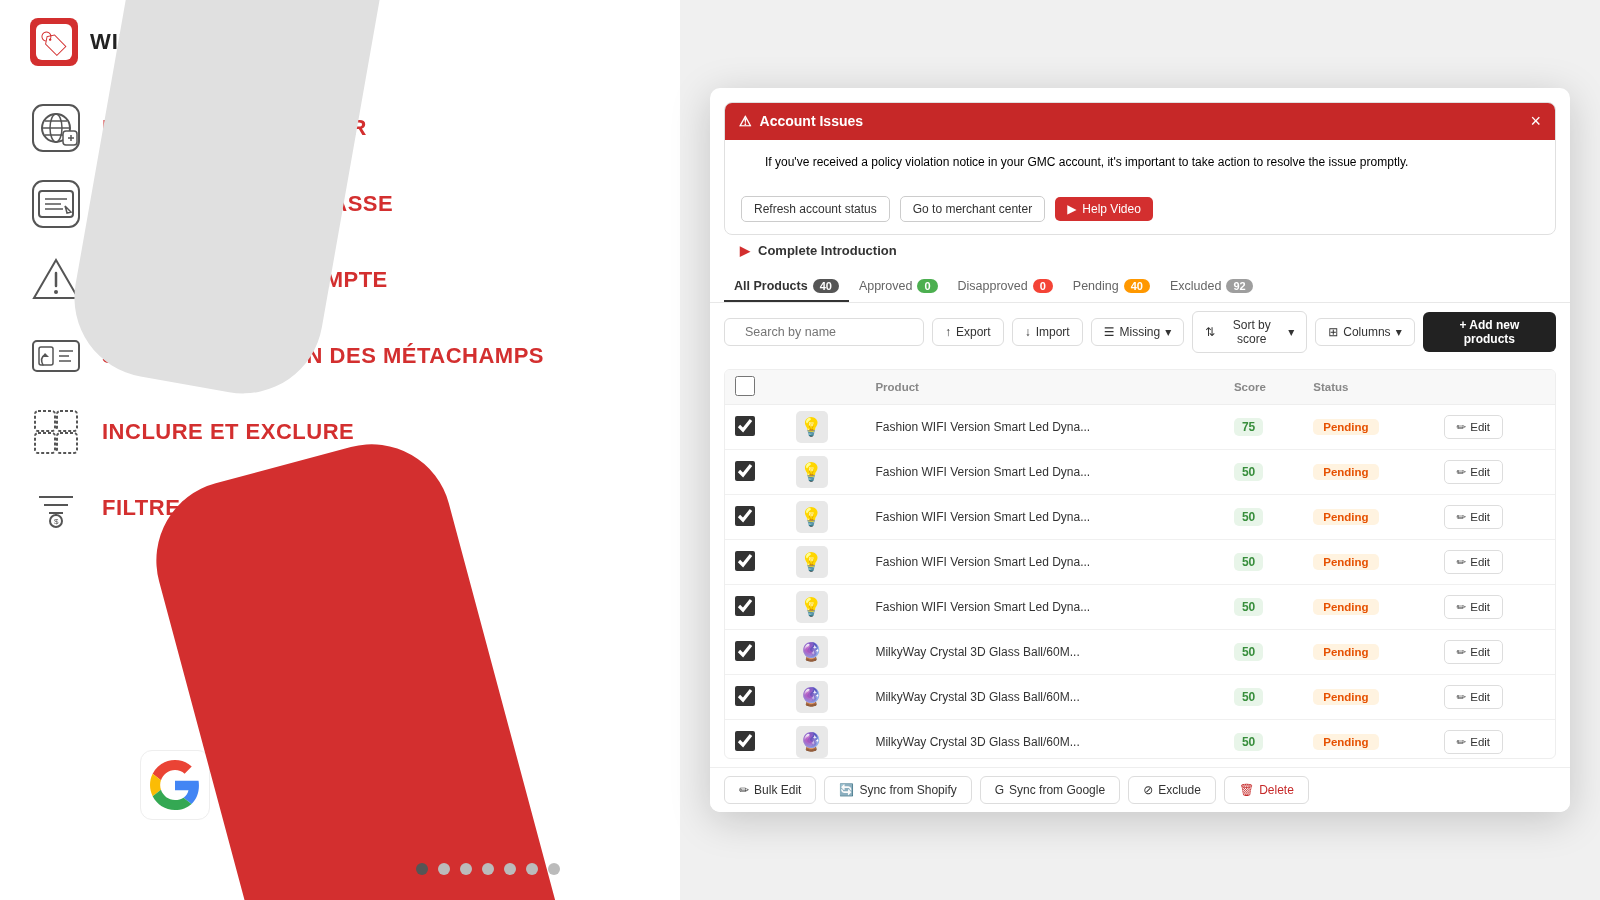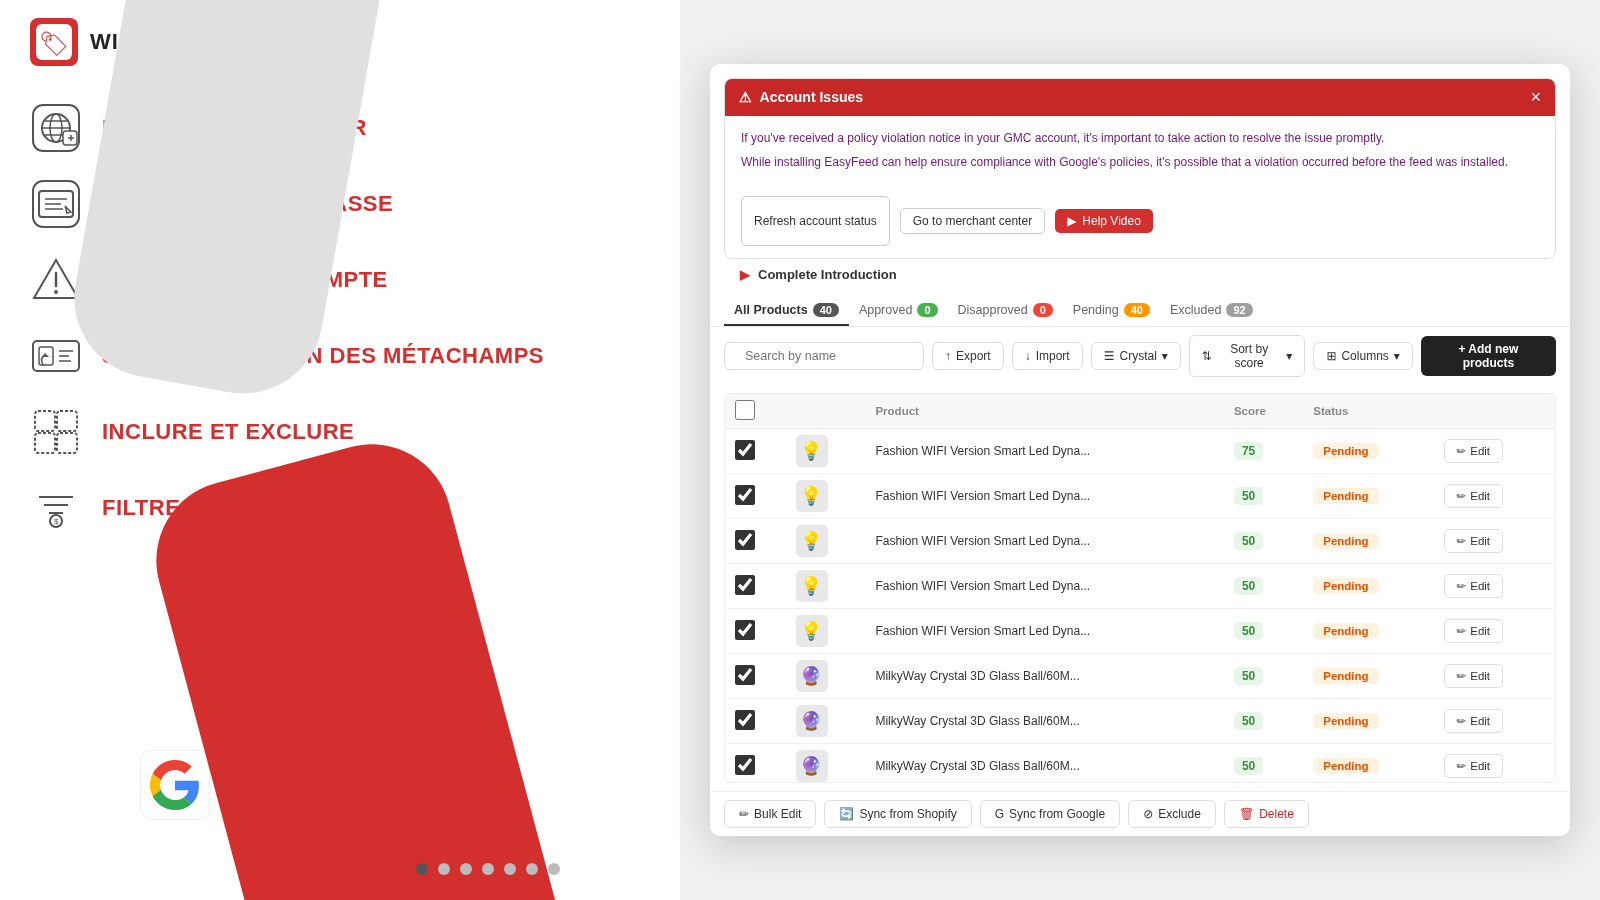--- a/index.html
+++ b/index.html
@@ -185,31 +185,32 @@
       font-size: 12.5px;
       color: #333;
       line-height: 1.7;
     }
     .banner-body ul {
       padding-left: 18px;
       margin-bottom: 8px;
     }
     .banner-body p {
       font-size: 12px;
-      color: #701a75;
+      color: #000000;
       margin-bottom: 4px;
+      margin-left: 24px;
     }
     .banner-actions {
       padding: 8px 16px 12px 16px;
       display: flex;
       gap: 10px;
       align-items: center;
     }
     .btn-refresh {
-      padding: 17px 12px;
+      padding: 5px 12px;
       border: 1px solid #ccc;
       border-radius: 5px;
       background: #fff;
       font-size: 12px;
       cursor: pointer;
       color: #333;
     }
     .btn-merchant {
       padding: 5px 12px;
       border: 1px solid #ccc;
@@ -585,21 +586,20 @@
     <div class="account-issues-banner">
       <div class="banner-header">
         <div class="banner-header-left">
           <span>⚠</span>
           <span>Account Issues</span>
         </div>
         <button style="background:none;border:none;color:#fff;font-size:18px;cursor:pointer;">×</button>
       </div>
       <div class="banner-body">
         <p>If you've received a policy violation notice in your GMC account, it's important to take action to resolve the issue promptly.</p>
-        <p>While installing EasyFeed can help ensure compliance with Google's policies, it's possible that a violation occurred before the feed was installed.</p>
       </div>
       <div class="banner-actions">
         <button class="btn-refresh">Refresh account status</button>
         <button class="btn-merchant">Go to merchant center</button>
         <button class="btn-help-video">
           <span>▶</span>
           <span>Help Video</span>
         </button>
       </div>
     </div>
@@ -638,21 +638,21 @@
         <button class="btn-tool">
           <span>↑</span>
           <span>Export</span>
         </button>
         <button class="btn-tool">
           <span>↓</span>
           <span>Import</span>
         </button>
         <button class="btn-tool">
           <span>☰</span>
-          <span>Crystal</span>
+          <span>Missing</span>
           <span>▾</span>
         </button>
         <button class="btn-tool">
           <span>⇅</span>
           <span>Sort by score</span>
           <span>▾</span>
         </button>
         <button class="btn-tool">
           <span>⊞</span>
           <span>Columns</span>

